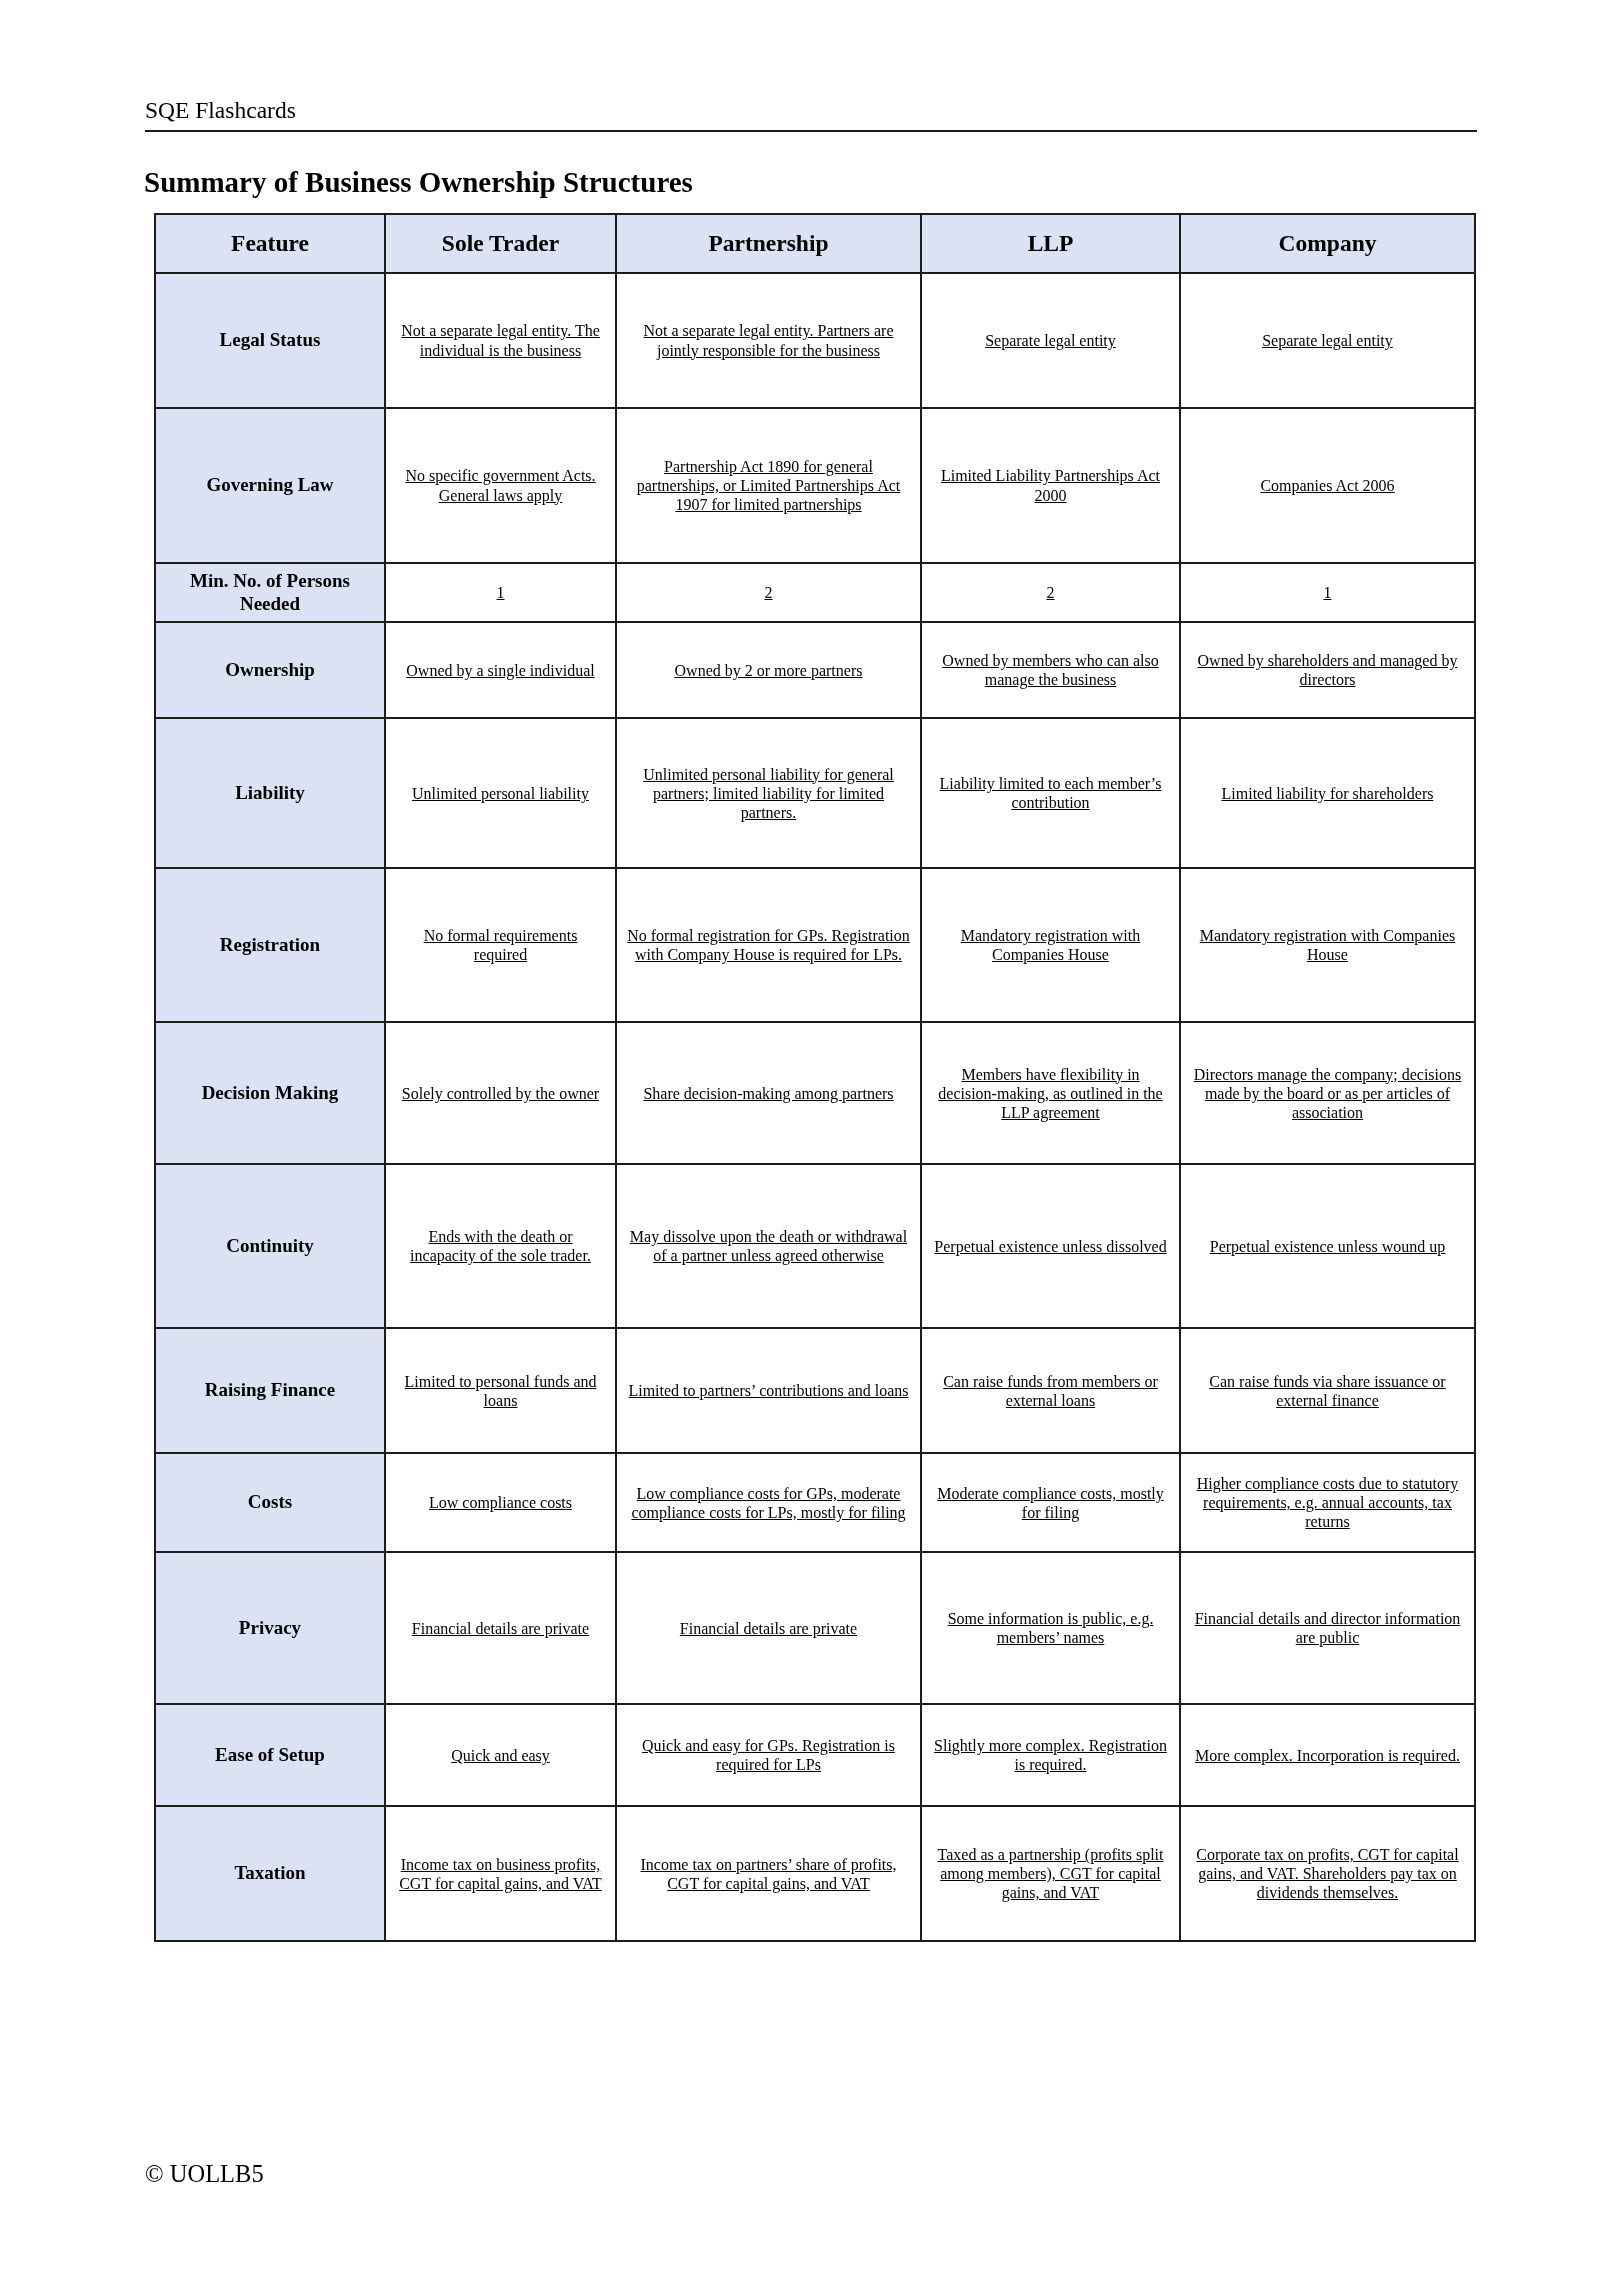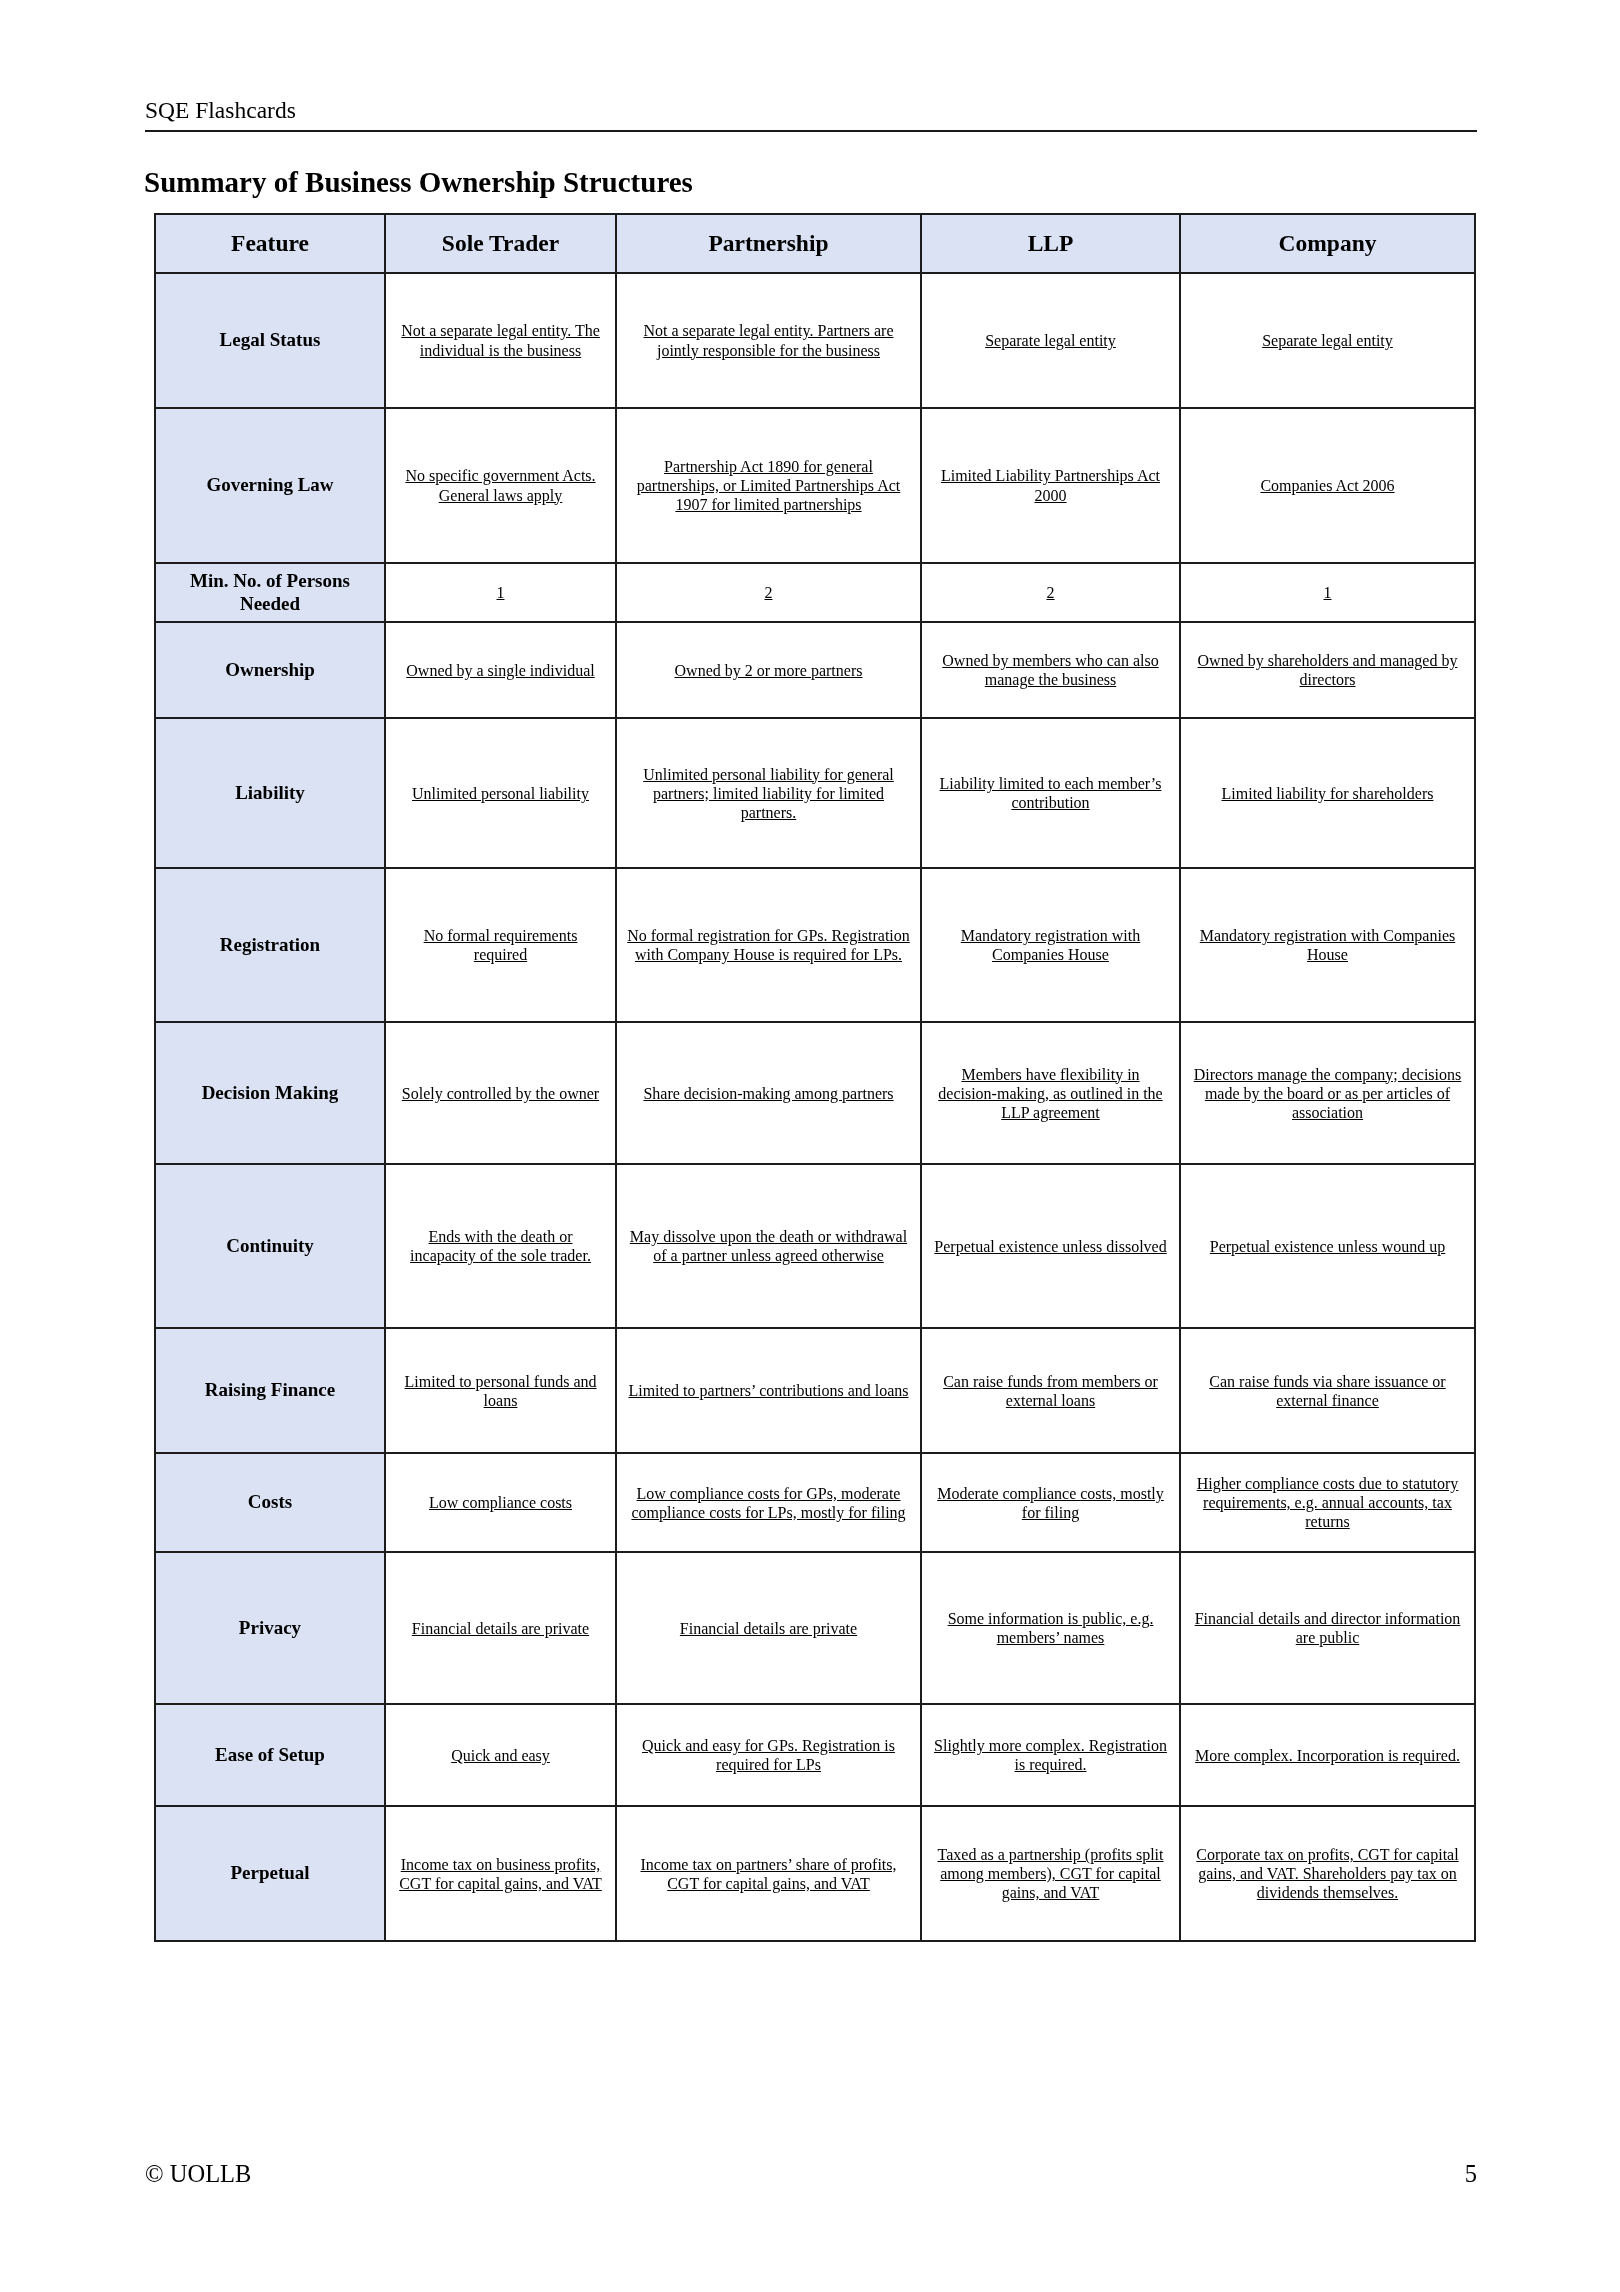--- a/index.html
+++ b/index.html
@@ -58,21 +58,21 @@
   tbody tr:nth-child(8)  { height: 164px; }
   tbody tr:nth-child(9)  { height: 125px; }
   tbody tr:nth-child(10) { height: 99px; }
   tbody tr:nth-child(11) { height: 152px; }
   tbody tr:nth-child(12) { height: 102px; }
   tbody tr:nth-child(13) { height: 135px; }
   tbody tr:nth-child(14) { height: 179px; }
 
   .footer {
     position: absolute; left: 145px; top: 2162px; width: 1332px;
-    display: flex; justify-content: space-between;
+    display: flex; 
     font-size: 24.5px; line-height: 1;
   }
 
   col.c-feature  { width: 230px; }
   col.c-sole     { width: 231px; }
   col.c-partner  { width: 305px; }
   col.c-llp      { width: 259px; }
   col.c-company  { width: 295px; }
 </style>
 </head>
@@ -182,21 +182,21 @@
           <td class="cell">Financial details and director information are public</td>
         </tr>
         <tr>
           <td class="feature">Ease of Setup</td>
           <td class="cell">Quick and easy</td>
           <td class="cell">Quick and easy for GPs. Registration is required for LPs</td>
           <td class="cell">Slightly more complex. Registration is required.</td>
           <td class="cell">More complex. Incorporation is required.</td>
         </tr>
         <tr>
-          <td class="feature">Perpetual</td>
+          <td class="feature">Taxation</td>
           <td class="cell">Income tax on business profits, CGT for capital gains, and VAT</td>
           <td class="cell">Income tax on partners’ share of profits, CGT for capital gains, and VAT</td>
           <td class="cell">Taxed as a partnership (profits split among members), CGT for capital gains, and VAT</td>
           <td class="cell">Corporate tax on profits, CGT for capital gains, and VAT. Shareholders pay tax on dividends themselves.</td>
         </tr>
       </tbody>
   </table>
 
   <div class="footer">
     <span>© UOLLB</span>

